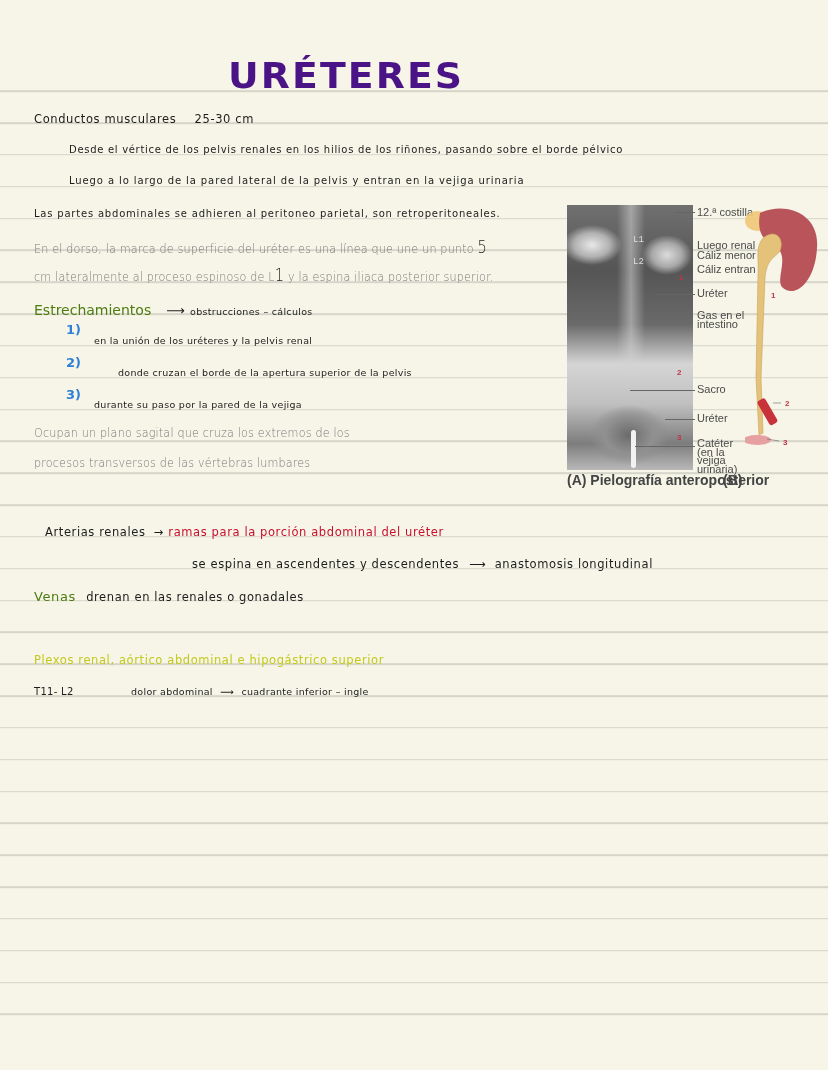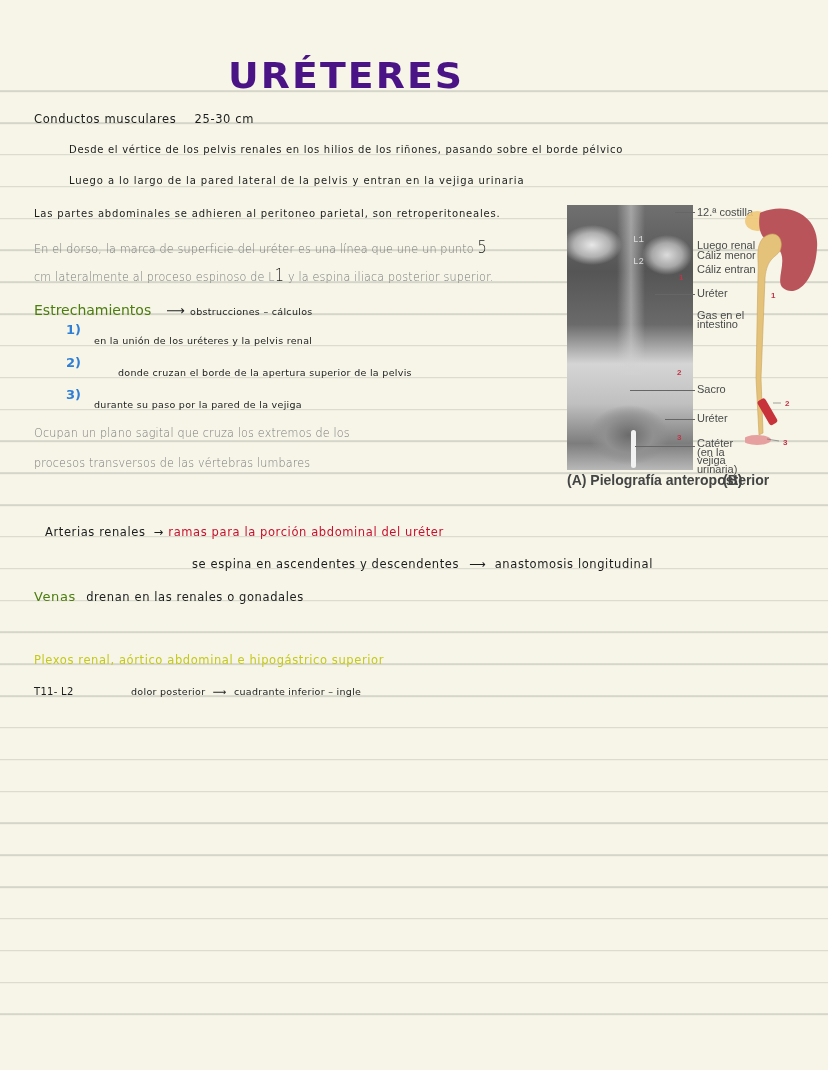--- a/index.html
+++ b/index.html
@@ -101,21 +101,21 @@
 
 <div class="txt hw" style="left:34px; top:589px;">
   <span class="blue" style="font-size:13px;">Venas</span>
   <span style="margin-left:6px;">drenan en las renales o gonadales</span>
 </div>
 
 <div class="txt hw yellow" style="left:34px; top:653px;">Plexos renal, aórtico abdominal e hipogástrico superior</div>
 
 <div class="txt hw-small" style="left:34px; top:686px;">T11- L2</div>
 <div class="txt hw-small" style="left:131px; top:686px; font-size:9.5px;">
-  <span>dolor posterior</span>
+  <span>dolor abdominal</span>
   <span style="margin:0 4px;">⟶</span>
   <span>cuadrante inferior – ingle</span>
 </div>
 
 <div class="figure">
   <div class="xray">
     <div class="spine"></div>
     <span class="vert" style="left:66px; top:30px;">L1</span>
     <span class="vert" style="left:66px; top:52px;">L2</span>
     <span class="rnum" style="left:112px; top:68px;">1</span>

